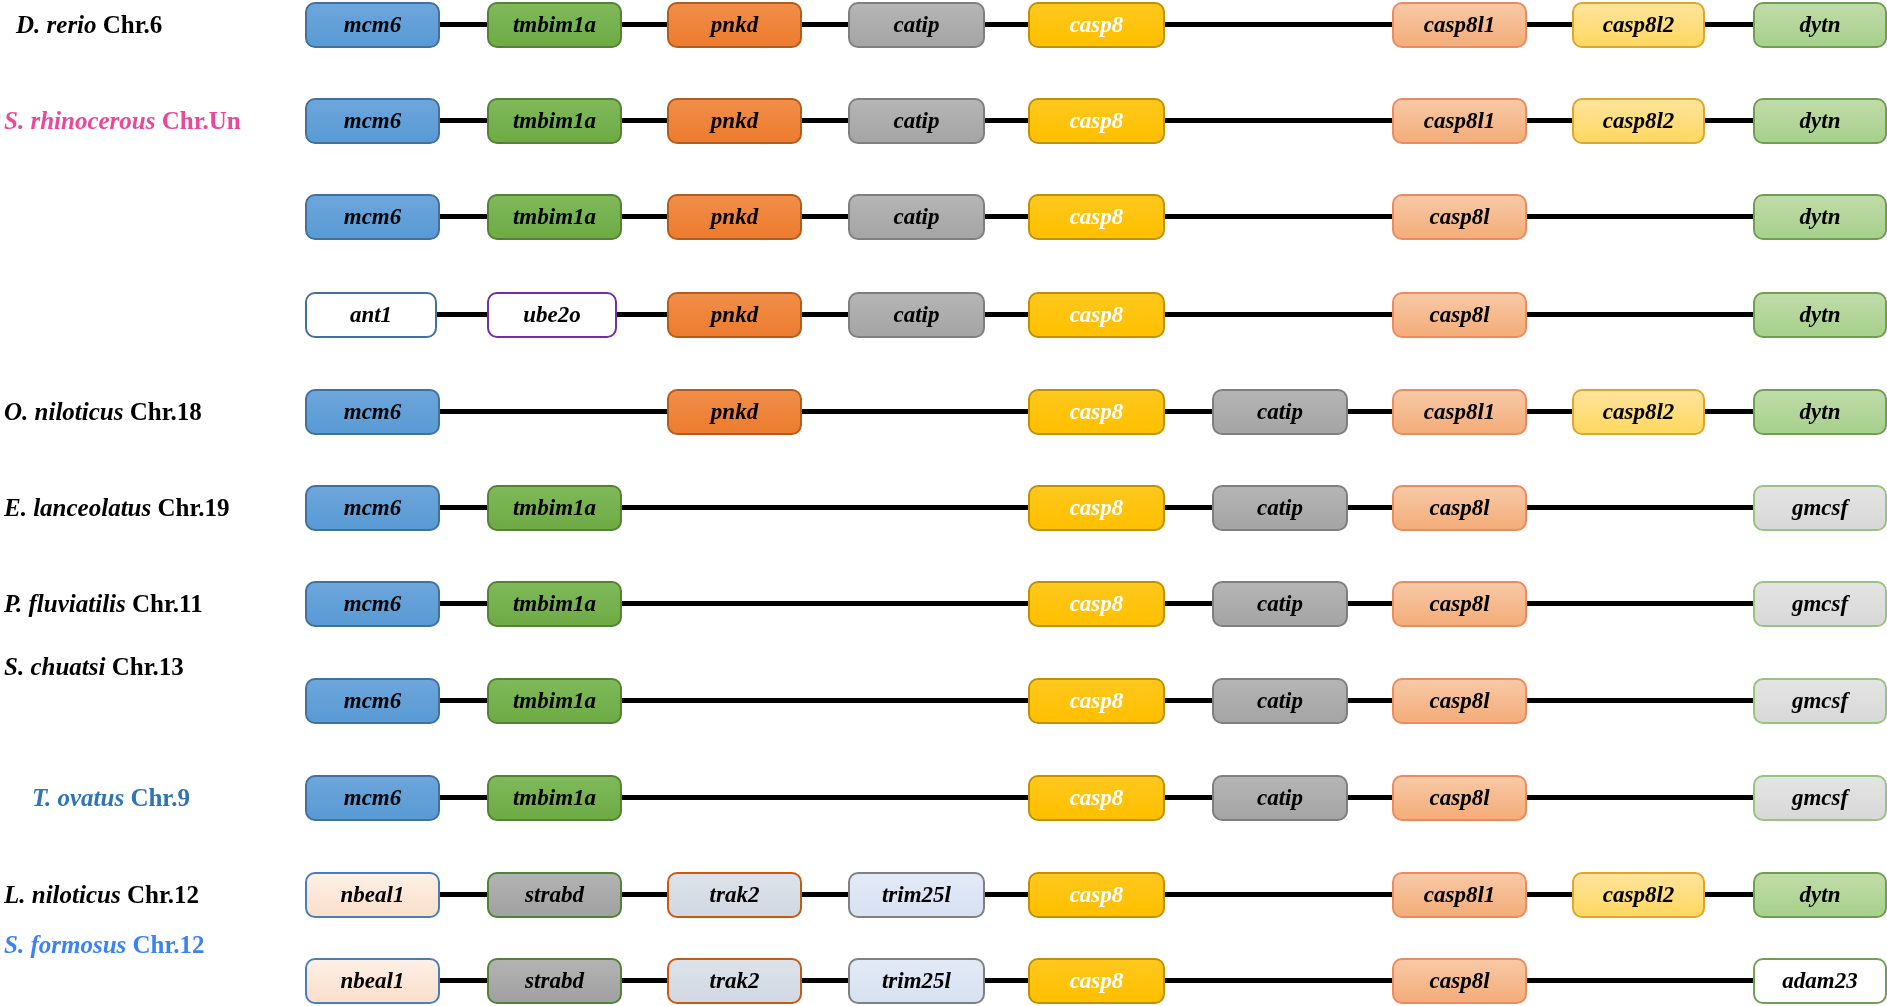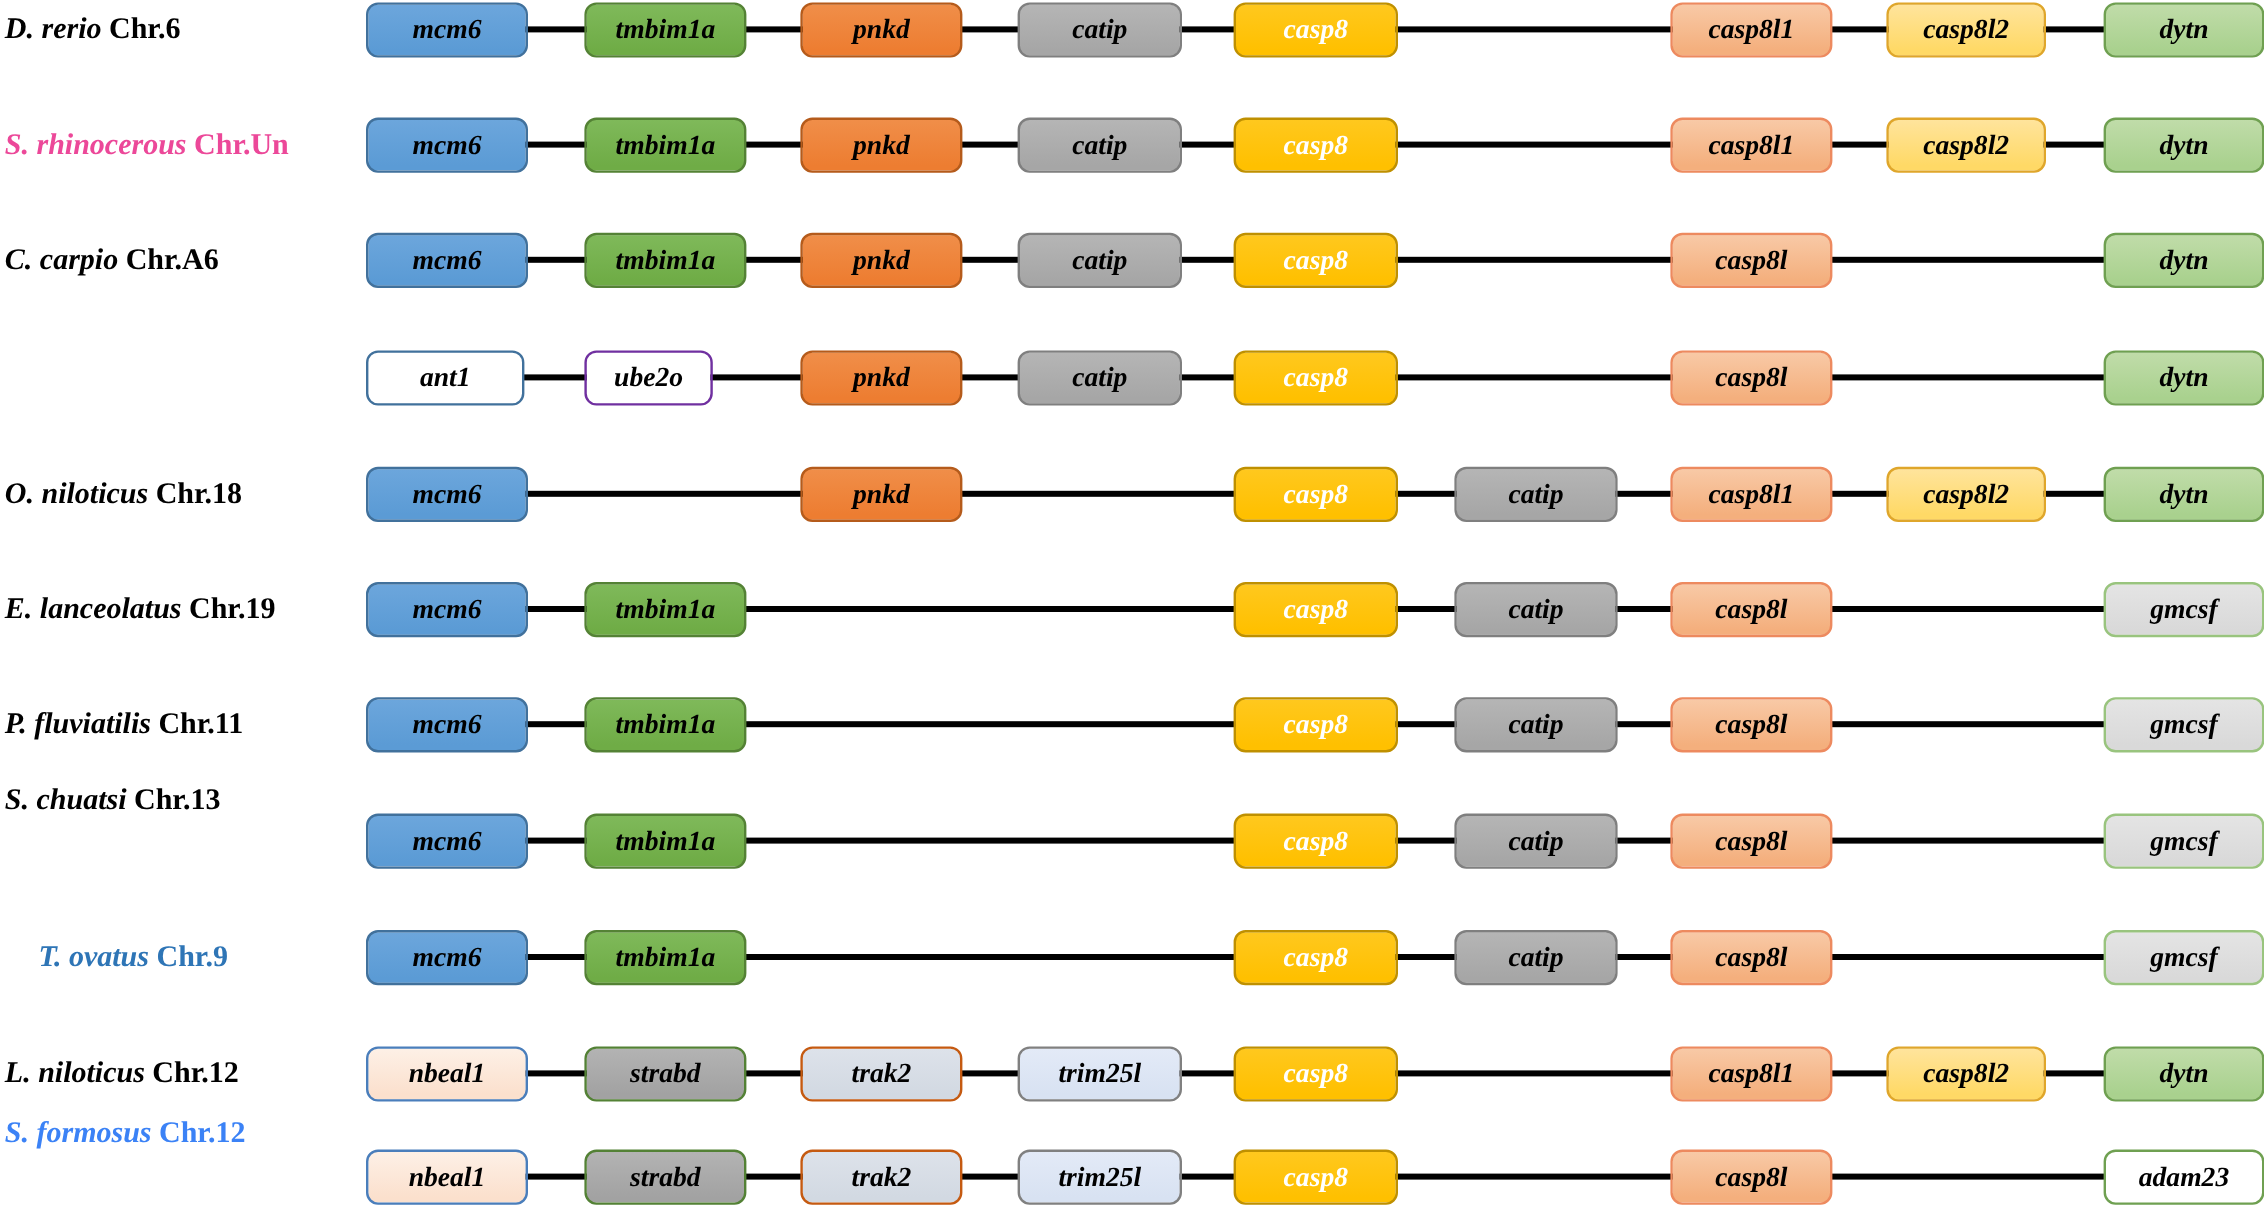--- a/index.html
+++ b/index.html
@@ -48,21 +48,21 @@
     font-size: 23px;
     font-weight: bold;
     font-style: italic;
     white-space: nowrap;
   }
 </style>
 </head>
 <body>
 
 <div id="canvas">
-    <div class="species-label" style="top: 2px; color: rgb(0, 0, 0);"><span class="sp">D. rerio</span><span class="chr">&nbsp;Chr.6</span></div>
+    <div class="species-label" style="top: 2px; color: rgb(0, 0, 0); margin-left: 12px;"><span class="sp">D. rerio</span><span class="chr">&nbsp;Chr.6</span></div>
     <div class="syn-line" style="left: 330px; width: 1532px; top: 22px; background: rgb(0, 0, 0);"></div>
     <div class="gene-box" style="left: 305px; width: 135px; top: 2px; background: linear-gradient(rgb(108, 166, 220) 0%, rgb(91, 155, 213) 90%); border-color: rgb(65, 113, 156); color: rgb(0, 0, 0);">
       <span>mcm6</span>
     </div>
     <div class="gene-box" style="left: 487px; width: 135px; top: 2px; background: linear-gradient(rgb(127, 185, 90) 0%, rgb(111, 172, 70) 90%); border-color: rgb(84, 130, 53); color: rgb(0, 0, 0);">
       <span>tmbim1a</span>
     </div>
     <div class="gene-box" style="left: 667px; width: 135px; top: 2px; background: linear-gradient(rgb(240, 142, 73) 0%, rgb(237, 125, 49) 90%); border-color: rgb(181, 91, 27); color: rgb(0, 0, 0);">
       <span>pnkd</span>
     </div>
@@ -100,21 +100,20 @@
     </div>
     <div class="gene-box" style="left: 1392px; width: 135px; top: 98px; background: linear-gradient(rgb(248, 201, 166) 0%, rgb(244, 175, 125) 90%); border-color: rgb(237, 138, 95); color: rgb(0, 0, 0);">
       <span>casp8l1</span>
     </div>
     <div class="gene-box" style="left: 1572px; width: 133px; top: 98px; background: linear-gradient(rgb(255, 228, 156) 0%, rgb(255, 217, 102) 90%); border-color: rgb(223, 166, 43); color: rgb(0, 0, 0);">
       <span>casp8l2</span>
     </div>
     <div class="gene-box" style="left: 1753px; width: 134px; top: 98px; background: linear-gradient(rgb(192, 220, 169) 0%, rgb(169, 209, 142) 90%); border-color: rgb(111, 160, 81); color: rgb(0, 0, 0);">
       <span>dytn</span>
     </div>
-    <div class="species-label" style="top: 194px; color: rgb(0, 0, 0);"><span class="sp">C. carpio</span><span class="chr">&nbsp;Chr.A6</span></div>
     <div class="syn-line" style="left: 330px; width: 1532px; top: 214px; background: rgb(0, 0, 0);"></div>
     <div class="gene-box" style="left: 305px; width: 135px; top: 194px; background: linear-gradient(rgb(108, 166, 220) 0%, rgb(91, 155, 213) 90%); border-color: rgb(65, 113, 156); color: rgb(0, 0, 0);">
       <span>mcm6</span>
     </div>
     <div class="gene-box" style="left: 487px; width: 135px; top: 194px; background: linear-gradient(rgb(127, 185, 90) 0%, rgb(111, 172, 70) 90%); border-color: rgb(84, 130, 53); color: rgb(0, 0, 0);">
       <span>tmbim1a</span>
     </div>
     <div class="gene-box" style="left: 667px; width: 135px; top: 194px; background: linear-gradient(rgb(240, 142, 73) 0%, rgb(237, 125, 49) 90%); border-color: rgb(181, 91, 27); color: rgb(0, 0, 0);">
       <span>pnkd</span>
     </div>
@@ -127,21 +126,21 @@
     <div class="gene-box" style="left: 1392px; width: 135px; top: 194px; background: linear-gradient(rgb(248, 201, 166) 0%, rgb(244, 175, 125) 90%); border-color: rgb(237, 138, 95); color: rgb(0, 0, 0);">
       <span>casp8l</span>
     </div>
     <div class="gene-box" style="left: 1753px; width: 134px; top: 194px; background: linear-gradient(rgb(192, 220, 169) 0%, rgb(169, 209, 142) 90%); border-color: rgb(111, 160, 81); color: rgb(0, 0, 0);">
       <span>dytn</span>
     </div>
     <div class="syn-line" style="left: 330px; width: 1532px; top: 312px; background: rgb(0, 0, 0);"></div>
     <div class="gene-box" style="left: 305px; width: 132px; top: 292px; background: linear-gradient(rgb(255, 255, 255) 0%, rgb(255, 255, 255) 90%); border-color: rgb(65, 113, 156); color: rgb(0, 0, 0);">
       <span>ant1</span>
     </div>
-    <div class="gene-box" style="left: 487px; width: 107px; top: 292px; background: linear-gradient(rgb(255, 255, 255) 0%, rgb(255, 255, 255) 90%); border-color: rgb(112, 48, 160); color: rgb(0, 0, 0);">
+    <div class="gene-box" style="left: 487px; width: 130px; top: 292px; background: linear-gradient(rgb(255, 255, 255) 0%, rgb(255, 255, 255) 90%); border-color: rgb(112, 48, 160); color: rgb(0, 0, 0);">
       <span>ube2o</span>
     </div>
     <div class="gene-box" style="left: 667px; width: 135px; top: 292px; background: linear-gradient(rgb(240, 142, 73) 0%, rgb(237, 125, 49) 90%); border-color: rgb(181, 91, 27); color: rgb(0, 0, 0);">
       <span>pnkd</span>
     </div>
     <div class="gene-box" style="left: 848px; width: 137px; top: 292px; background: linear-gradient(rgb(181, 181, 181) 0%, rgb(166, 166, 166) 90%); border-color: rgb(127, 127, 127); color: rgb(0, 0, 0);">
       <span>catip</span>
     </div>
     <div class="gene-box" style="left: 1028px; width: 137px; top: 292px; background: linear-gradient(rgb(255, 200, 30) 0%, rgb(255, 192, 0) 90%); border-color: rgb(191, 144, 0); color: rgb(255, 255, 255);">
       <span>casp8</span>

